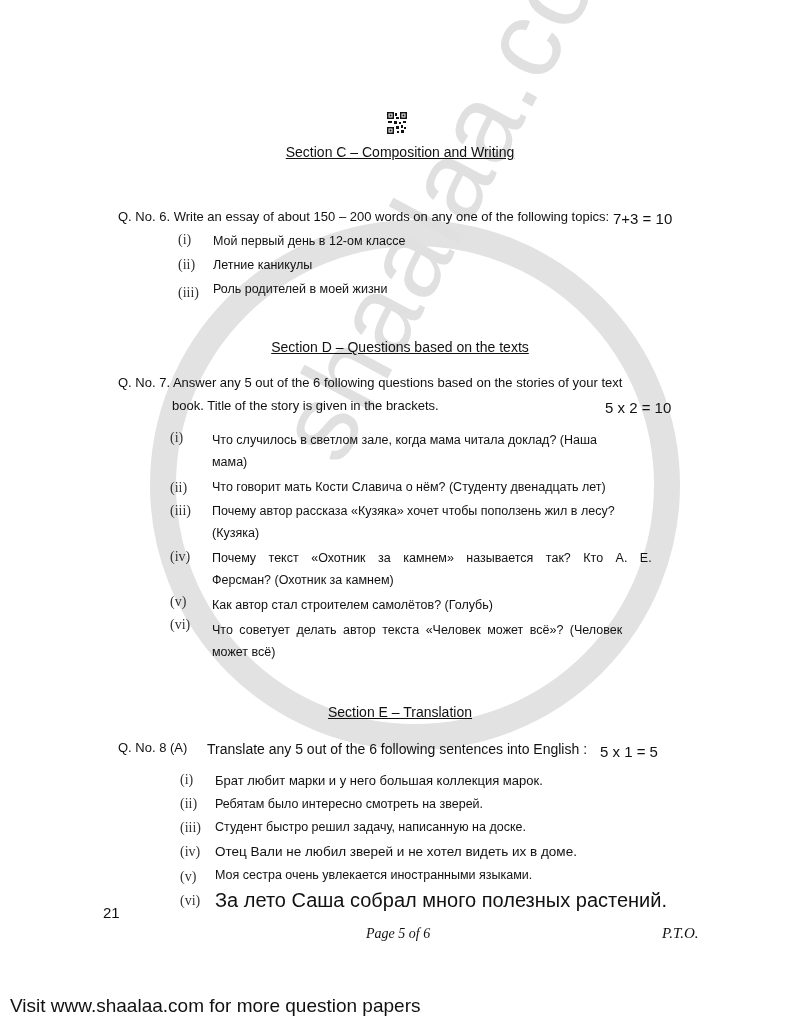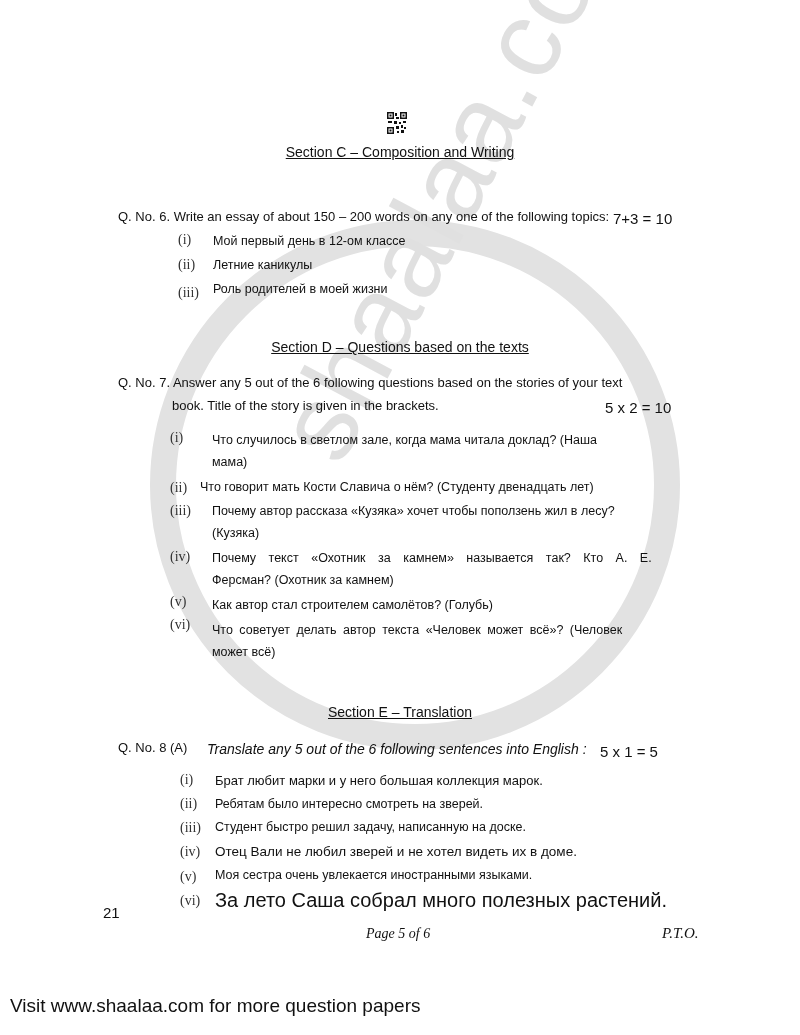--- a/index.html
+++ b/index.html
@@ -79,21 +79,21 @@
 <div class="abs q" style="left:172px; top:398px;">book. Title of the story is given in the brackets.</div>
 <div class="abs marks" style="left:605px; top:399px;">5 x 2 = 10</div>
 
 <div class="abs" style="left:170px; top:430px; width:500px;">
   <span class="roman" style="position:absolute; left:0; top:0;">(i)</span>
   <div class="item-text" style="position:absolute; left:42px; top:3px; width:460px; white-space:nowrap;">Что случилось в светлом зале, когда мама читала доклад? (Наша</div>
   <div class="item-text" style="position:absolute; left:42px; top:25px;">мама)</div>
 </div>
 <div class="abs" style="left:170px; top:478px; width:500px;">
   <span class="roman" style="position:absolute; left:0; top:2px;">(ii)</span>
-  <div class="item-text" style="position:absolute; left:30px; top:2px; white-space:nowrap;">Что говорит мать Кости Славича о нём? (Студенту двенадцать лет)</div>
+  <div class="item-text" style="position:absolute; left:42px; top:2px; white-space:nowrap;">Что говорит мать Кости Славича о нём? (Студенту двенадцать лет)</div>
 </div>
 <div class="abs" style="left:170px; top:503px; width:500px;">
   <span class="roman" style="position:absolute; left:0; top:0;">(iii)</span>
   <div class="item-text" style="position:absolute; left:42px; top:1px; white-space:nowrap;">Почему автор рассказа «Кузяка» хочет чтобы поползень жил в лесу?</div>
   <div class="item-text" style="position:absolute; left:42px; top:23px;">(Кузяка)</div>
 </div>
 <div class="abs" style="left:170px; top:549px; width:500px;">
   <span class="roman" style="position:absolute; left:0; top:0;">(iv)</span>
   <div class="item-text" style="position:absolute; left:42px; top:2px; white-space:nowrap; word-spacing:9px;">Почему текст «Охотник за камнем» называется так? Кто А. Е.</div>
   <div class="item-text" style="position:absolute; left:42px; top:24px;">Ферсман? (Охотник за камнем)</div>
@@ -103,21 +103,21 @@
   <div class="item-text" style="position:absolute; left:42px; top:2px; white-space:nowrap;">Как автор стал строителем самолётов? (Голубь)</div>
 </div>
 <div class="abs" style="left:170px; top:618px; width:500px;">
   <span class="roman" style="position:absolute; left:0; top:-1px;">(vi)</span>
   <div class="item-text" style="position:absolute; left:42px; top:5px; white-space:nowrap; word-spacing:3px;">Что советует делать автор текста «Человек может всё»? (Человек</div>
   <div class="item-text" style="position:absolute; left:42px; top:27px;">может всё)</div>
 </div>
 
 <div class="abs section-title" style="top:704px;">Section E – Translation</div>
 <div class="abs q" style="left:118px; top:740px;">Q. No. 8 (A)</div>
-<div class="abs" style="left:207px; top:741px; font-size:14px; white-space:nowrap;font-style:italic;">Translate any 5 out of the 6 following sentences into English :</div>
+<div class="abs" style="left:207px; top:741px; font-size:14px; white-space:nowrap;">Translate any 5 out of the 6 following sentences into English :</div>
 <div class="abs marks" style="left:600px; top:743px;">5 x 1 = 5</div>
 
 <div class="abs" style="left:180px; top:772px;">
   <span class="roman" style="position:absolute; left:0; top:0;">(i)</span>
   <span class="item-text" style="position:absolute; left:35px; top:1px; white-space:nowrap; font-size:13px;">Брат любит марки и у него большая коллекция марок.</span>
 </div>
 <div class="abs" style="left:180px; top:796px;">
   <span class="roman" style="position:absolute; left:0; top:0;">(ii)</span>
   <span class="item-text" style="position:absolute; left:35px; top:1px; white-space:nowrap;">Ребятам было интересно смотреть на зверей.</span>
 </div>

